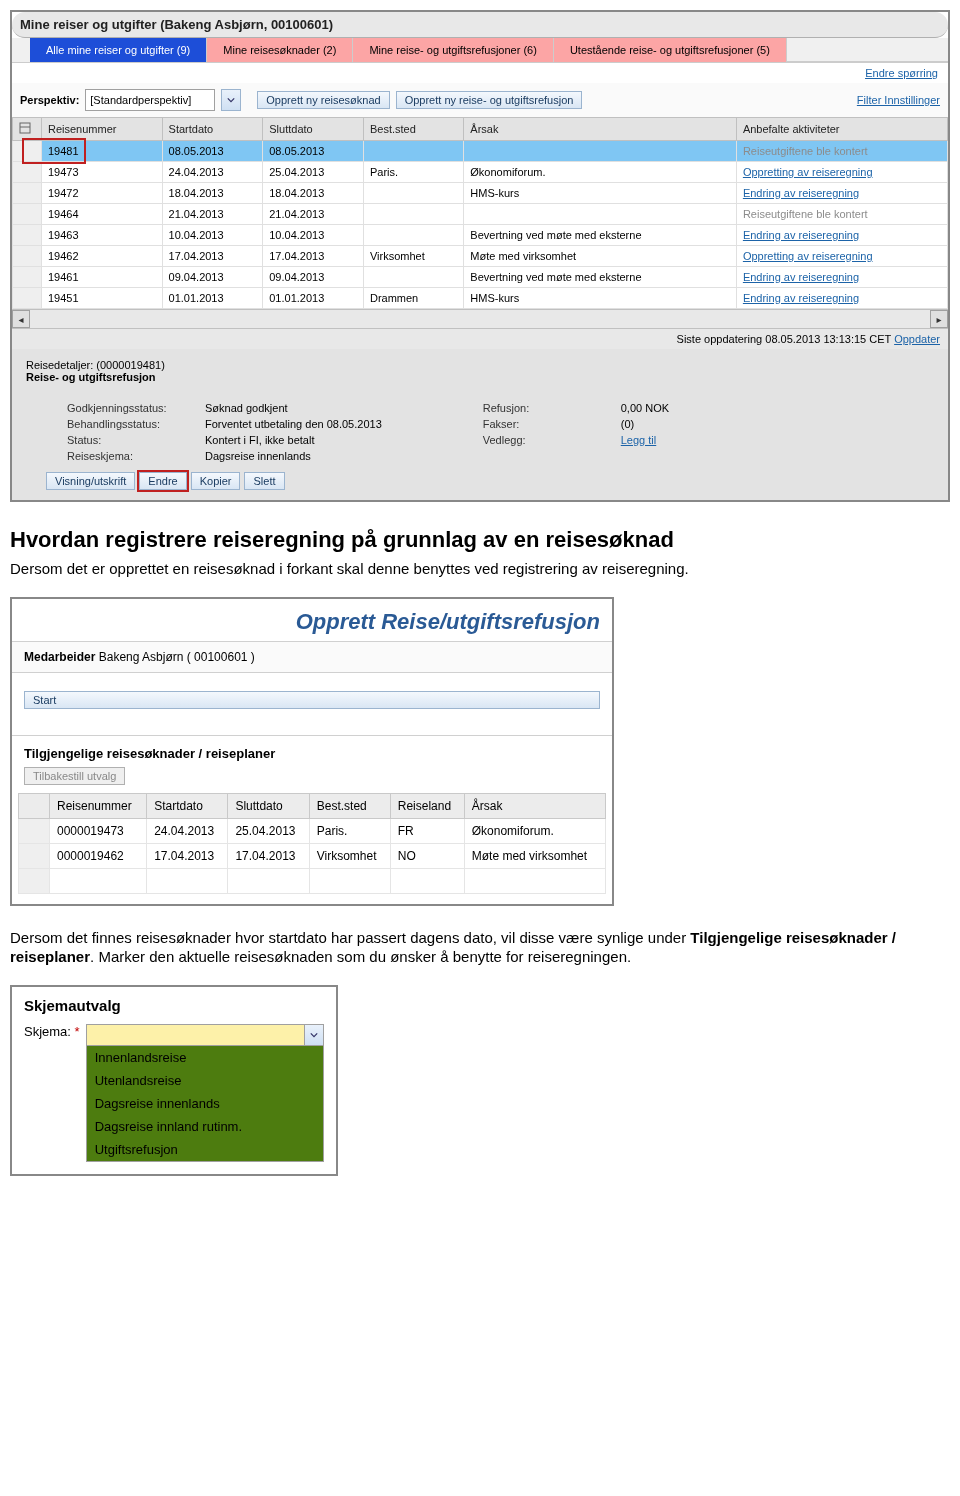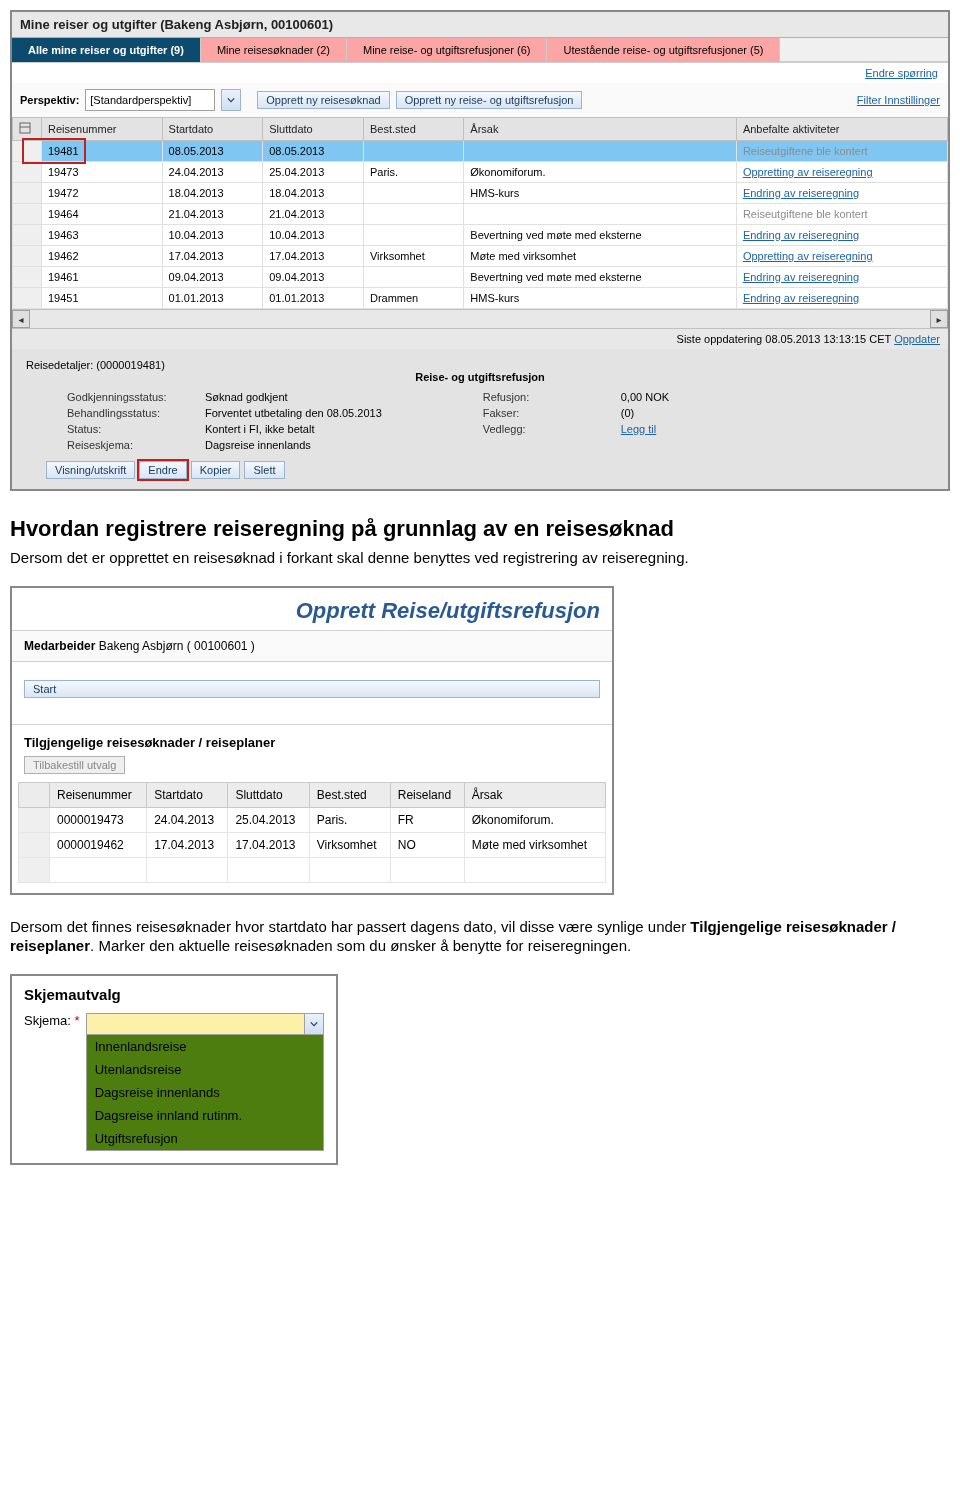--- a/index.html
+++ b/index.html
@@ -14,37 +14,39 @@
     border: 2px solid #888;
     margin-bottom: 25px;
   }
   .header-bar {
     background: #e8e8e8;
     border-bottom: 1px solid #b0b0b0;
     padding: 5px 8px;
     font-size: 13px;
     font-weight: bold;
     color: #222;
+    border-radius: 13px;
   }
   .tabs {
     display: flex;
     background: #f0f0f0;
     border-bottom: 1px solid #ccc;
   }
   .tab {
     padding: 6px 16px;
     font-size: 11px;
     border-right: 1px solid #ccc;
     background: #fca5a5;
     cursor: pointer;
   }
   .tab.active {
-    background: #0c4a6e;
+    background: #1d4ed8;
     color: #fff;
-    font-weight: bold;
+    font-weight: normal;
+    margin-left: 18px;
   }
   .tabs-filler { flex:1; border-bottom:1px solid #ccc;}
   .right-link {
     color: #1c63a8;
     text-decoration: underline;
     font-size: 11px;
     padding: 4px 10px;
     text-align: right;
   }
   .toolbar-row {
@@ -138,21 +140,21 @@
     text-align:right;
     font-size:11px;
     border-top:1px solid #c0c0c0;
   }
   .details-panel {
     background:#e3e3e3;
     padding:10px 14px;
     font-size:11px;
   }
   .details-panel .dtitle { font-weight:normal; }
-  .details-panel .subtitle { font-weight:bold; margin-bottom:8px;text-align:center;}
+  .details-panel .subtitle { font-weight:bold; margin-bottom:19px;}
   .details-cols { display:flex; gap:60px;}
   .details-cols .col { display:flex; flex-direction:column; gap:4px;}
   .kv { display:flex; gap:8px;}
   .kv .k{ width:130px; color:#333;margin-left:41px;}
   .detail-btns { margin-top:10px; display:flex; gap:4px;padding-left:20px;}
   .detail-btns .btn.red-outline { position:relative;}
   .detail-btns .btn.red-outline::after{
     content:"";position:absolute;inset:-3px;border:2px solid #c02020;pointer-events:none;
   }
   .doc-heading {

